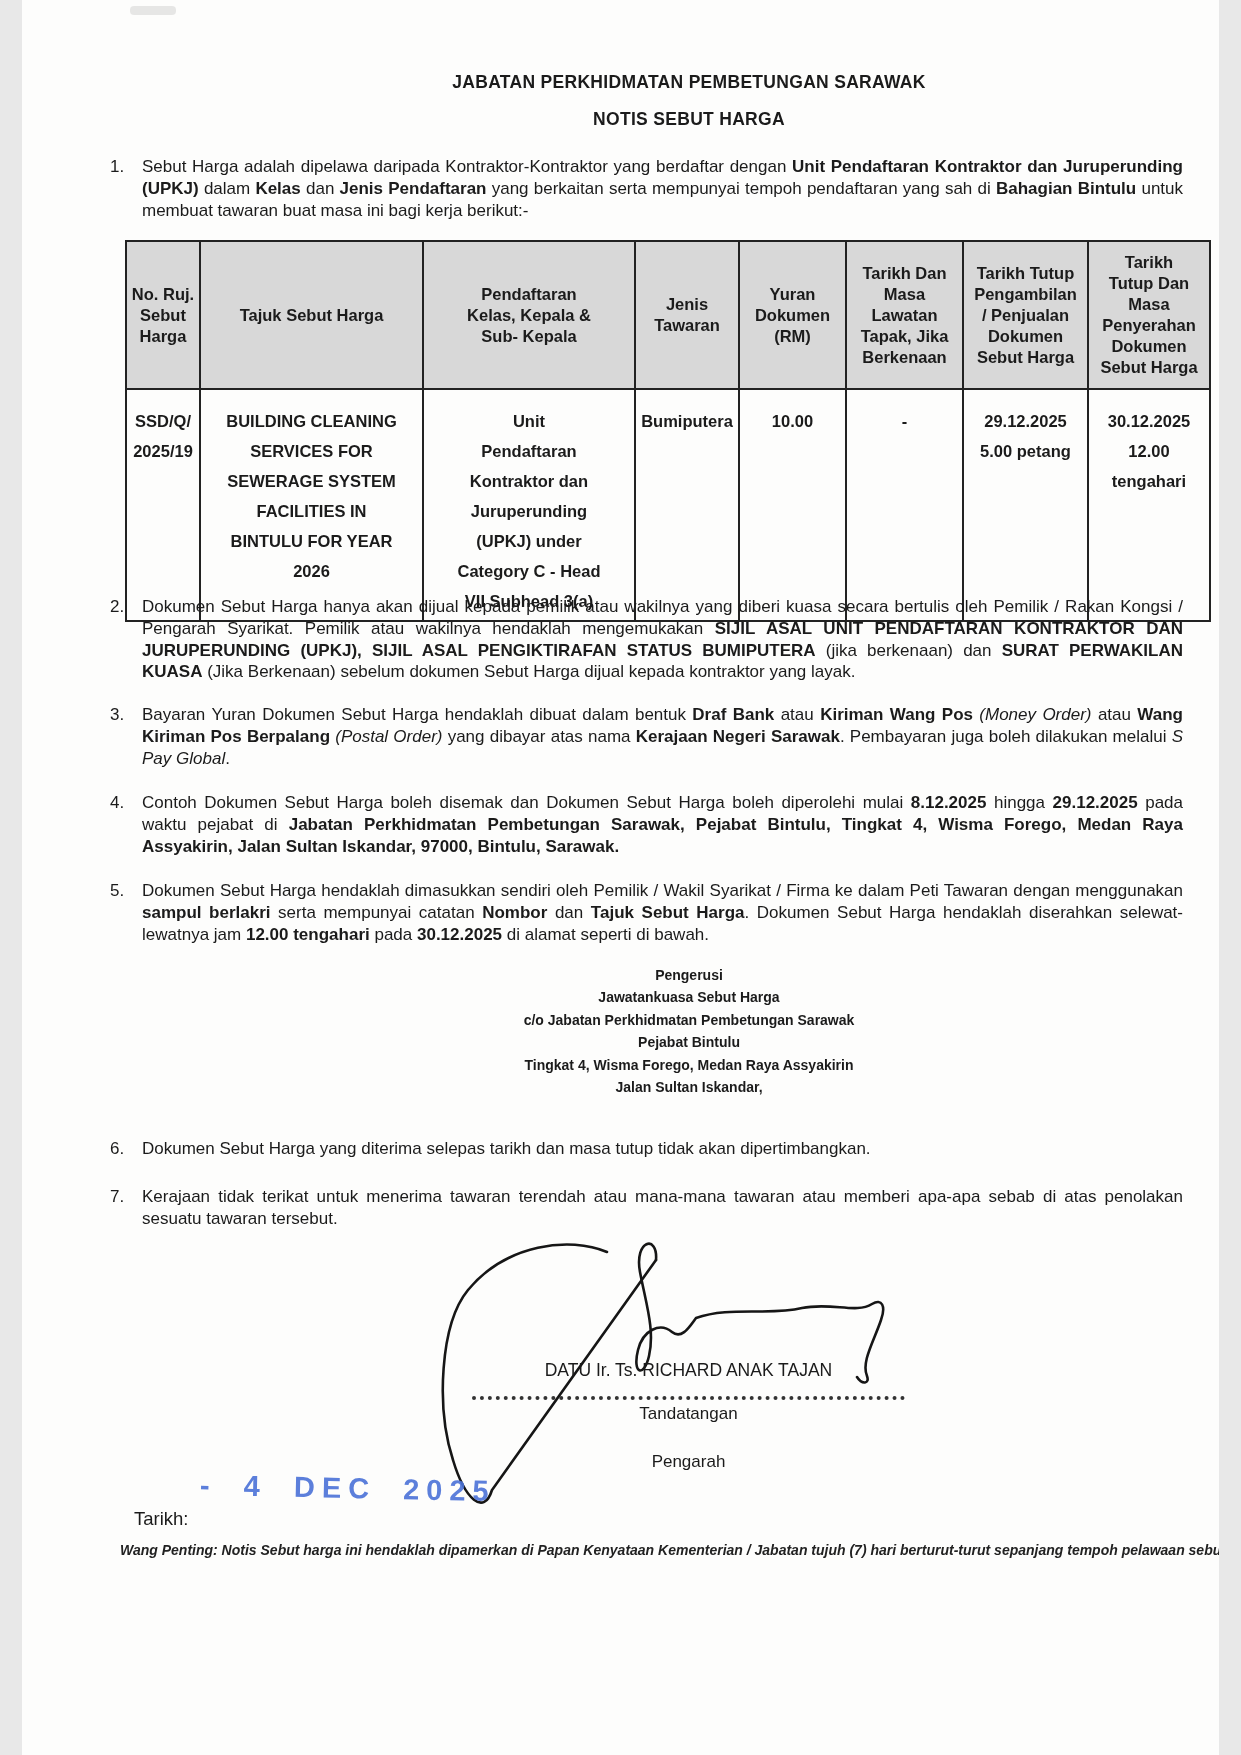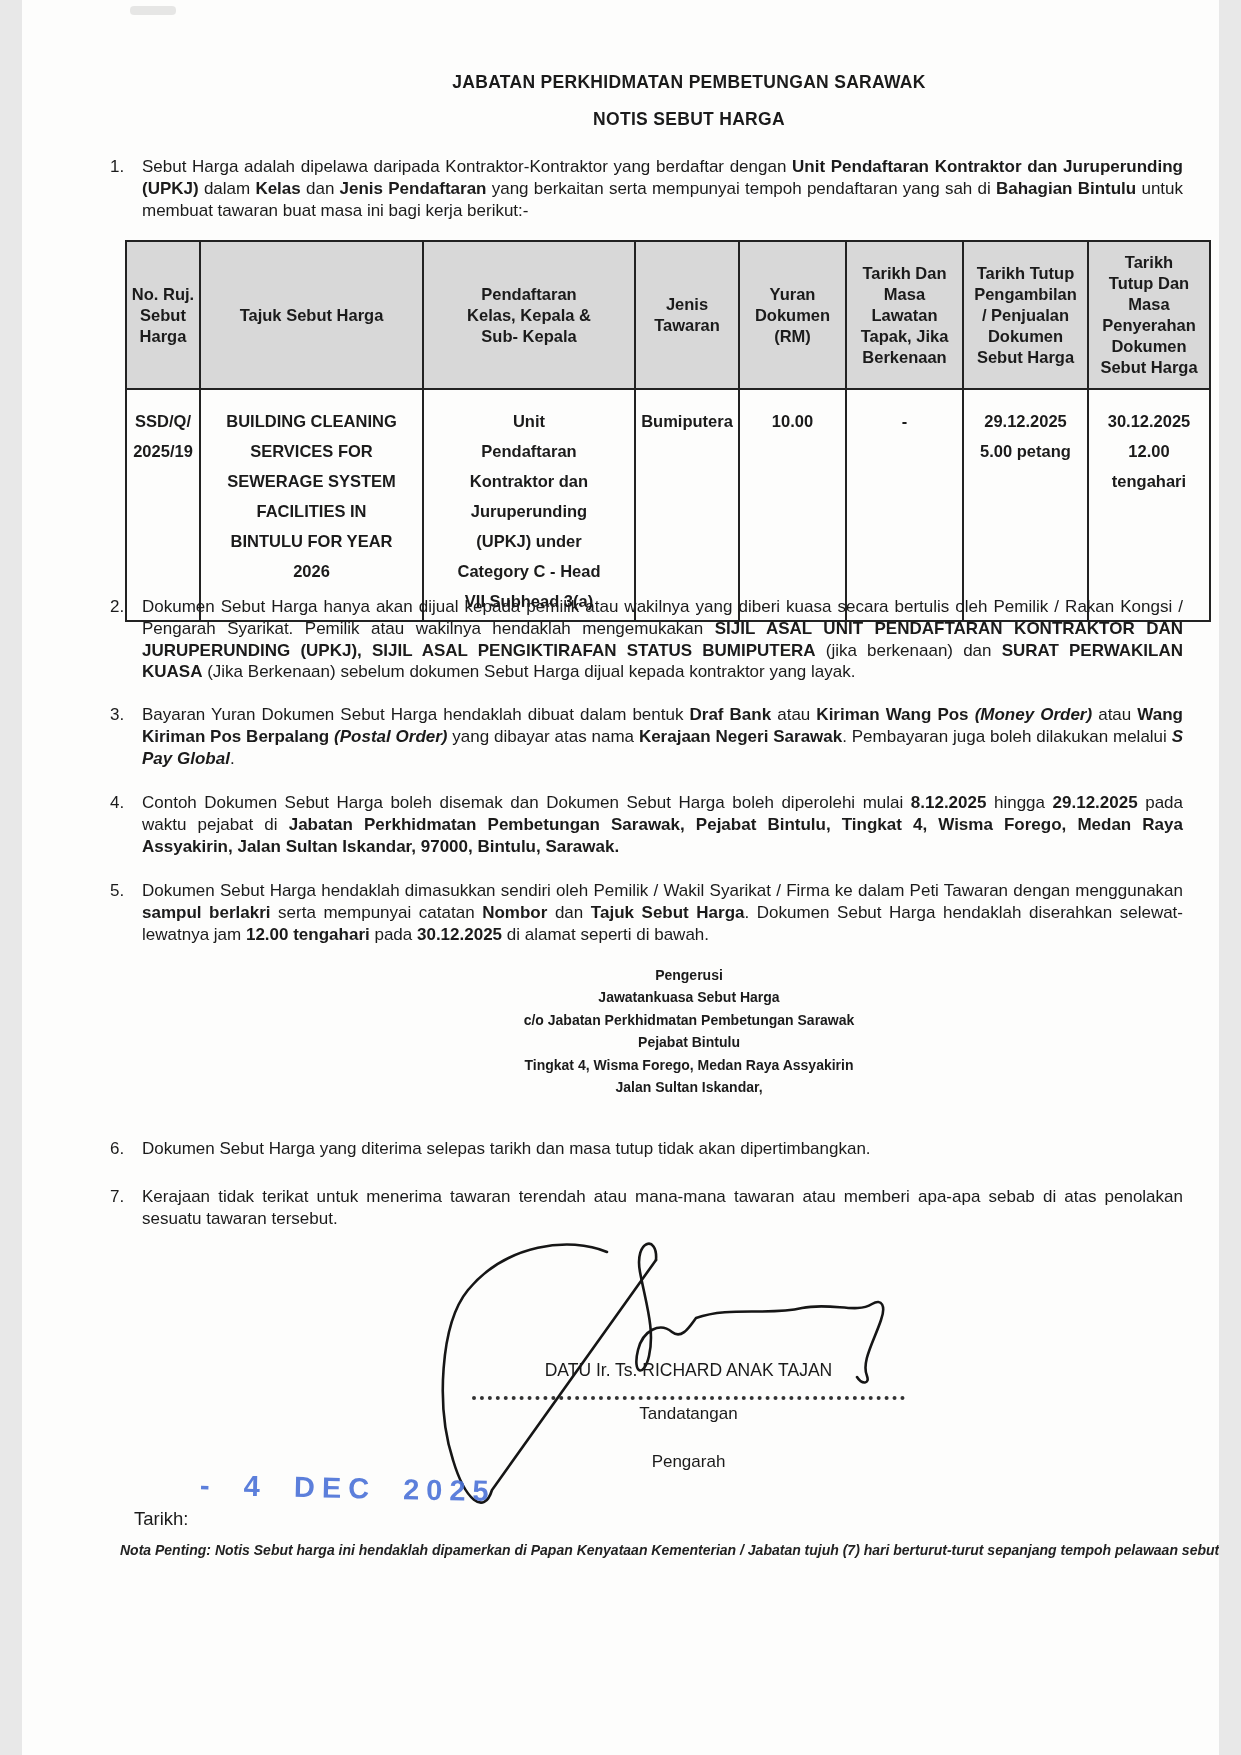--- a/index.html
+++ b/index.html
@@ -10,21 +10,21 @@
   }
   .abs{position:absolute;}
   .center-col{position:absolute;left:100px;width:1134px;text-align:center;}
   .doc-title{top:72px;font-size:17.5px;font-weight:bold;letter-spacing:.3px;}
   .doc-subtitle{top:109px;font-size:17.5px;font-weight:bold;letter-spacing:.3px;}
 
   .clause{position:absolute;left:88px;width:1073px;font-size:17px;line-height:21.8px;}
   .clause .num{position:absolute;left:0;top:0;width:30px;}
   .clause .body{margin-left:32px;text-align:justify;}
   .b{font-weight:bold;}
-  .bi{font-weight:bold;font-style:italic;}
+  .bi{font-weight:normal;font-style:italic;}
 
   table.quote{
     position:absolute;left:103px;top:240px;width:1084px;
     border-collapse:collapse;table-layout:fixed;
   }
   table.quote th,table.quote td{
     border:2px solid #222;text-align:center;white-space:pre-line;
     font-weight:bold;padding:4px 4px;overflow:hidden;
   }
   table.quote th{
@@ -189,15 +189,15 @@
     </g>
   </svg>
 
   <div class="sig-text sig-label abs">Tandatangan</div>
   <div class="sig-text sig-name abs">DATU Ir. Ts. RICHARD ANAK TAJAN</div>
   <div class="sig-text sig-role abs">Pengarah</div>
 
   <div class="date-stamp">- 4 DEC 2025</div>
   <div class="date-label">Tarikh:</div>
 
-  <div class="footnote"><span>Nota Penting:</span><span> Notis Sebut harga ini hendaklah dipamerkan di Papan Kenyataan Kementerian / Jabatan tujuh (7) hari berturut-turut sepanjang tempoh pelawaan sebut harga.</span></div>
+  <div class="footnote"><span>Wang Penting:</span><span> Notis Sebut harga ini hendaklah dipamerkan di Papan Kenyataan Kementerian / Jabatan tujuh (7) hari berturut-turut sepanjang tempoh pelawaan sebut harga.</span></div>
 
 </div>
 
 </body></html>

